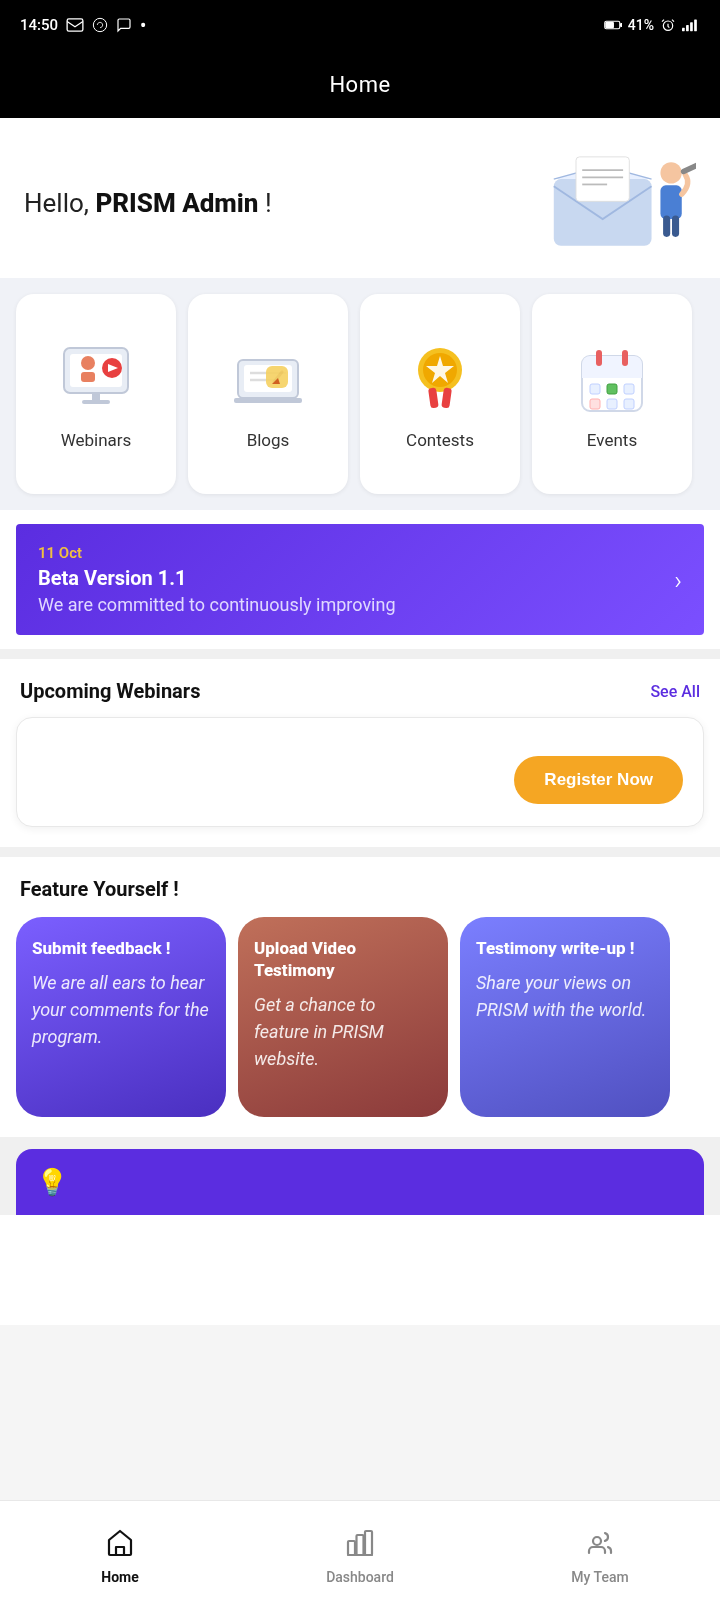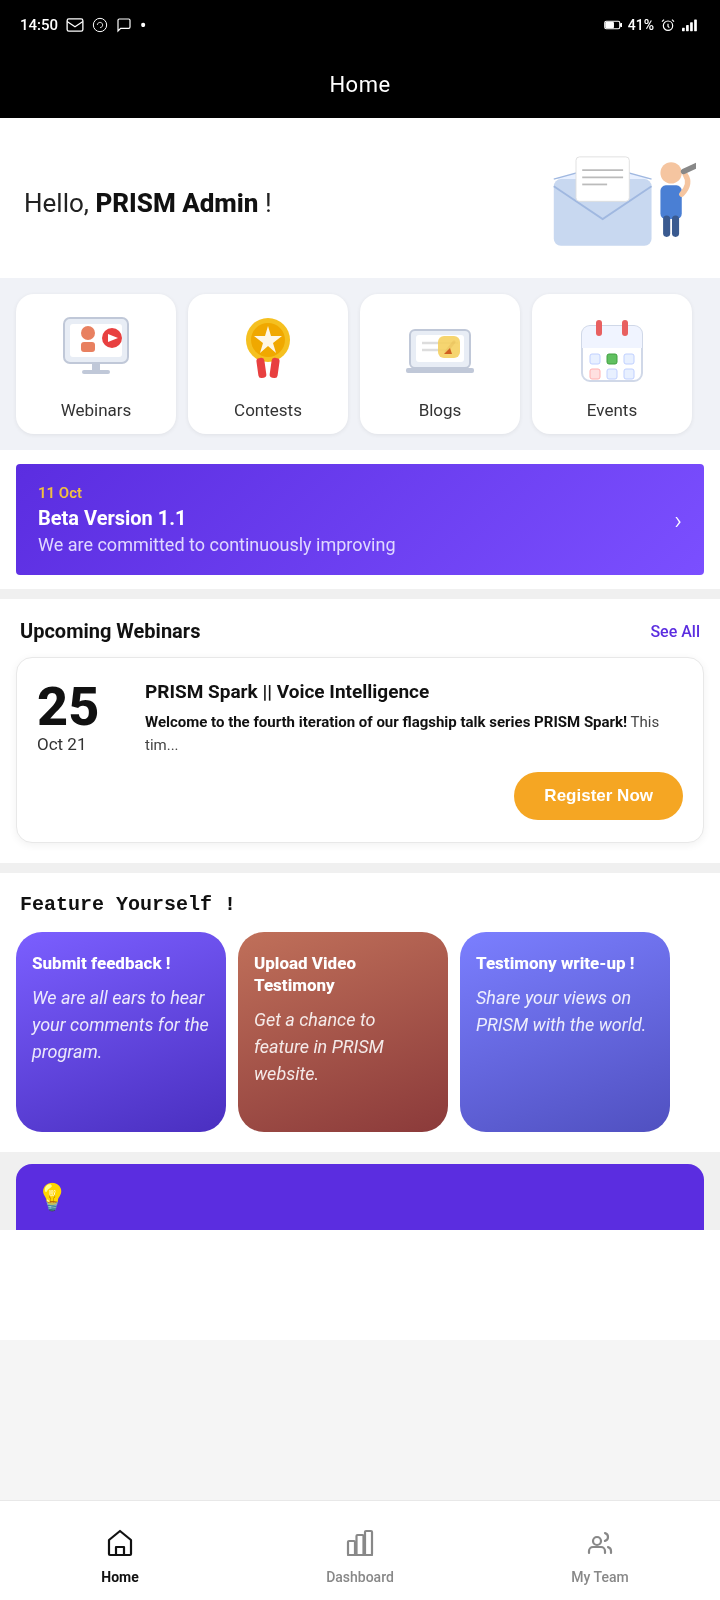--- a/index.html
+++ b/index.html
@@ -80,21 +80,21 @@
       display: flex;
       gap: 12px;
       overflow-x: auto;
       margin: 10px 0;
     }
     .action-card {
       background: #fff;
       border-radius: 18px;
       width: 160px;
       min-width: 160px;
-      height: 140px;
+      height: 200px;
       display: flex;
       flex-direction: column;
       align-items: center;
       justify-content: center;
       gap: 12px;
       cursor: pointer;
       box-shadow: 0 1px 4px rgba(0,0,0,0.07);
     }
     .action-card .action-icon {
       width: 80px;
@@ -230,21 +230,20 @@
     .feature-section {
       background: #fff;
       padding: 20px 16px;
     }
     .feature-title {
       font-size: 20px;
       font-weight: 700;
       color: #111;
       margin-bottom: 16px;
       padding-left: 4px;
-      font-family: Liberation Mono, monospace;
     }
     .feature-cards {
       display: flex;
       gap: 12px;
       overflow-x: auto;
     }
     .feature-card {
       border-radius: 26px;
       width: 210px;
       min-width: 210px;
@@ -451,51 +450,51 @@
           <rect x="26" y="62" width="28" height="4" rx="2" fill="#c0c8d8"></rect>
         </svg>
       </div>
       <span class="action-label">Webinars</span>
     </div>
 
     <div class="action-card">
       <div class="action-icon">
         <svg viewBox="0 0 80 80" xmlns="http://www.w3.org/2000/svg">
 
-          <circle cx="40" cy="32" r="22" fill="#f5c020"></circle>
-          <circle cx="40" cy="32" r="17" fill="#f0a800"></circle>
-
-          <polygon points="40,18 43,28 54,28 45,35 48,45 40,38 32,45 35,35 26,28 37,28" fill="#fff" opacity="0.9"></polygon>
-
-          <rect x="28" y="50" width="8" height="20" rx="3" fill="#e84040" transform="rotate(-8 32 50)"></rect>
-
-          <rect x="44" y="50" width="8" height="20" rx="3" fill="#e84040" transform="rotate(8 48 50)"></rect>
+          <rect x="10" y="22" width="60" height="38" rx="5" fill="#e8edf5" stroke="#c0c8d8" stroke-width="2"></rect>
+          <rect x="16" y="27" width="48" height="27" rx="3" fill="#fff"></rect>
+
+          <line x1="22" y1="35" x2="58" y2="35" stroke="#ddd" stroke-width="2.5"></line>
+          <line x1="22" y1="42" x2="48" y2="42" stroke="#ddd" stroke-width="2.5"></line>
+
+          <rect x="38" y="28" width="22" height="22" rx="6" fill="#f5d060" opacity="0.9"></rect>
+          <line x1="54" y1="34" x2="46" y2="44" stroke="#c0802020" stroke-width="3" stroke-linecap="round"></line>
+          <polygon points="44,46 50,40 52,46" fill="#d06020"></polygon>
+
+          <rect x="6" y="60" width="68" height="5" rx="2" fill="#c0c8d8"></rect>
         </svg>
       </div>
-      <span class="action-label">Contests</span>
+      <span class="action-label">Blogs</span>
     </div>
 
     <div class="action-card">
       <div class="action-icon">
         <svg viewBox="0 0 80 80" xmlns="http://www.w3.org/2000/svg">
 
-          <rect x="10" y="22" width="60" height="38" rx="5" fill="#e8edf5" stroke="#c0c8d8" stroke-width="2"></rect>
-          <rect x="16" y="27" width="48" height="27" rx="3" fill="#fff"></rect>
-
-          <line x1="22" y1="35" x2="58" y2="35" stroke="#ddd" stroke-width="2.5"></line>
-          <line x1="22" y1="42" x2="48" y2="42" stroke="#ddd" stroke-width="2.5"></line>
-
-          <rect x="38" y="28" width="22" height="22" rx="6" fill="#f5d060" opacity="0.9"></rect>
-          <line x1="54" y1="34" x2="46" y2="44" stroke="#c0802020" stroke-width="3" stroke-linecap="round"></line>
-          <polygon points="44,46 50,40 52,46" fill="#d06020"></polygon>
-
-          <rect x="6" y="60" width="68" height="5" rx="2" fill="#c0c8d8"></rect>
+          <circle cx="40" cy="32" r="22" fill="#f5c020"></circle>
+          <circle cx="40" cy="32" r="17" fill="#f0a800"></circle>
+
+          <polygon points="40,18 43,28 54,28 45,35 48,45 40,38 32,45 35,35 26,28 37,28" fill="#fff" opacity="0.9"></polygon>
+
+          <rect x="28" y="50" width="8" height="20" rx="3" fill="#e84040" transform="rotate(-8 32 50)"></rect>
+
+          <rect x="44" y="50" width="8" height="20" rx="3" fill="#e84040" transform="rotate(8 48 50)"></rect>
         </svg>
       </div>
-      <span class="action-label">Blogs</span>
+      <span class="action-label">Contests</span>
     </div>
 
     <div class="action-card">
       <div class="action-icon">
         <svg viewBox="0 0 80 80" xmlns="http://www.w3.org/2000/svg">
 
           <rect x="10" y="18" width="60" height="55" rx="8" fill="#fff" stroke="#d0d8e8" stroke-width="2"></rect>
           <rect x="10" y="18" width="60" height="22" rx="8" fill="#f0f4ff"></rect>
           <rect x="10" y="30" width="60" height="10" fill="#f0f4ff"></rect>
 
@@ -526,32 +525,20 @@
   </div>
 
   <div class="section-divider"></div>
 
   <div>
     <div class="section-header">
       <span class="section-title">Upcoming Webinars</span>
       <span class="see-all">See All</span>
     </div>
     <div class="webinar-card">
-      <div class="webinar-card-inner">
-        <div class="webinar-date">
-          <div class="webinar-day">25</div>
-          <div class="webinar-month">Oct 21</div>
-        </div>
-        <div class="webinar-info">
-          <div class="webinar-title">PRISM Spark || Voice Intelligence</div>
-          <div class="webinar-desc">
-            <strong>Welcome to the fourth iteration of our flagship talk series PRISM Spark!</strong><span> This tim...</span>
-          </div>
-        </div>
-      </div>
       <div class="clearfix">
         <button class="register-btn">Register Now</button>
       </div>
     </div>
   </div>
 
   <div class="section-divider"></div>
 
   <div class="feature-section">
     <div class="feature-title">Feature Yourself !</div>

